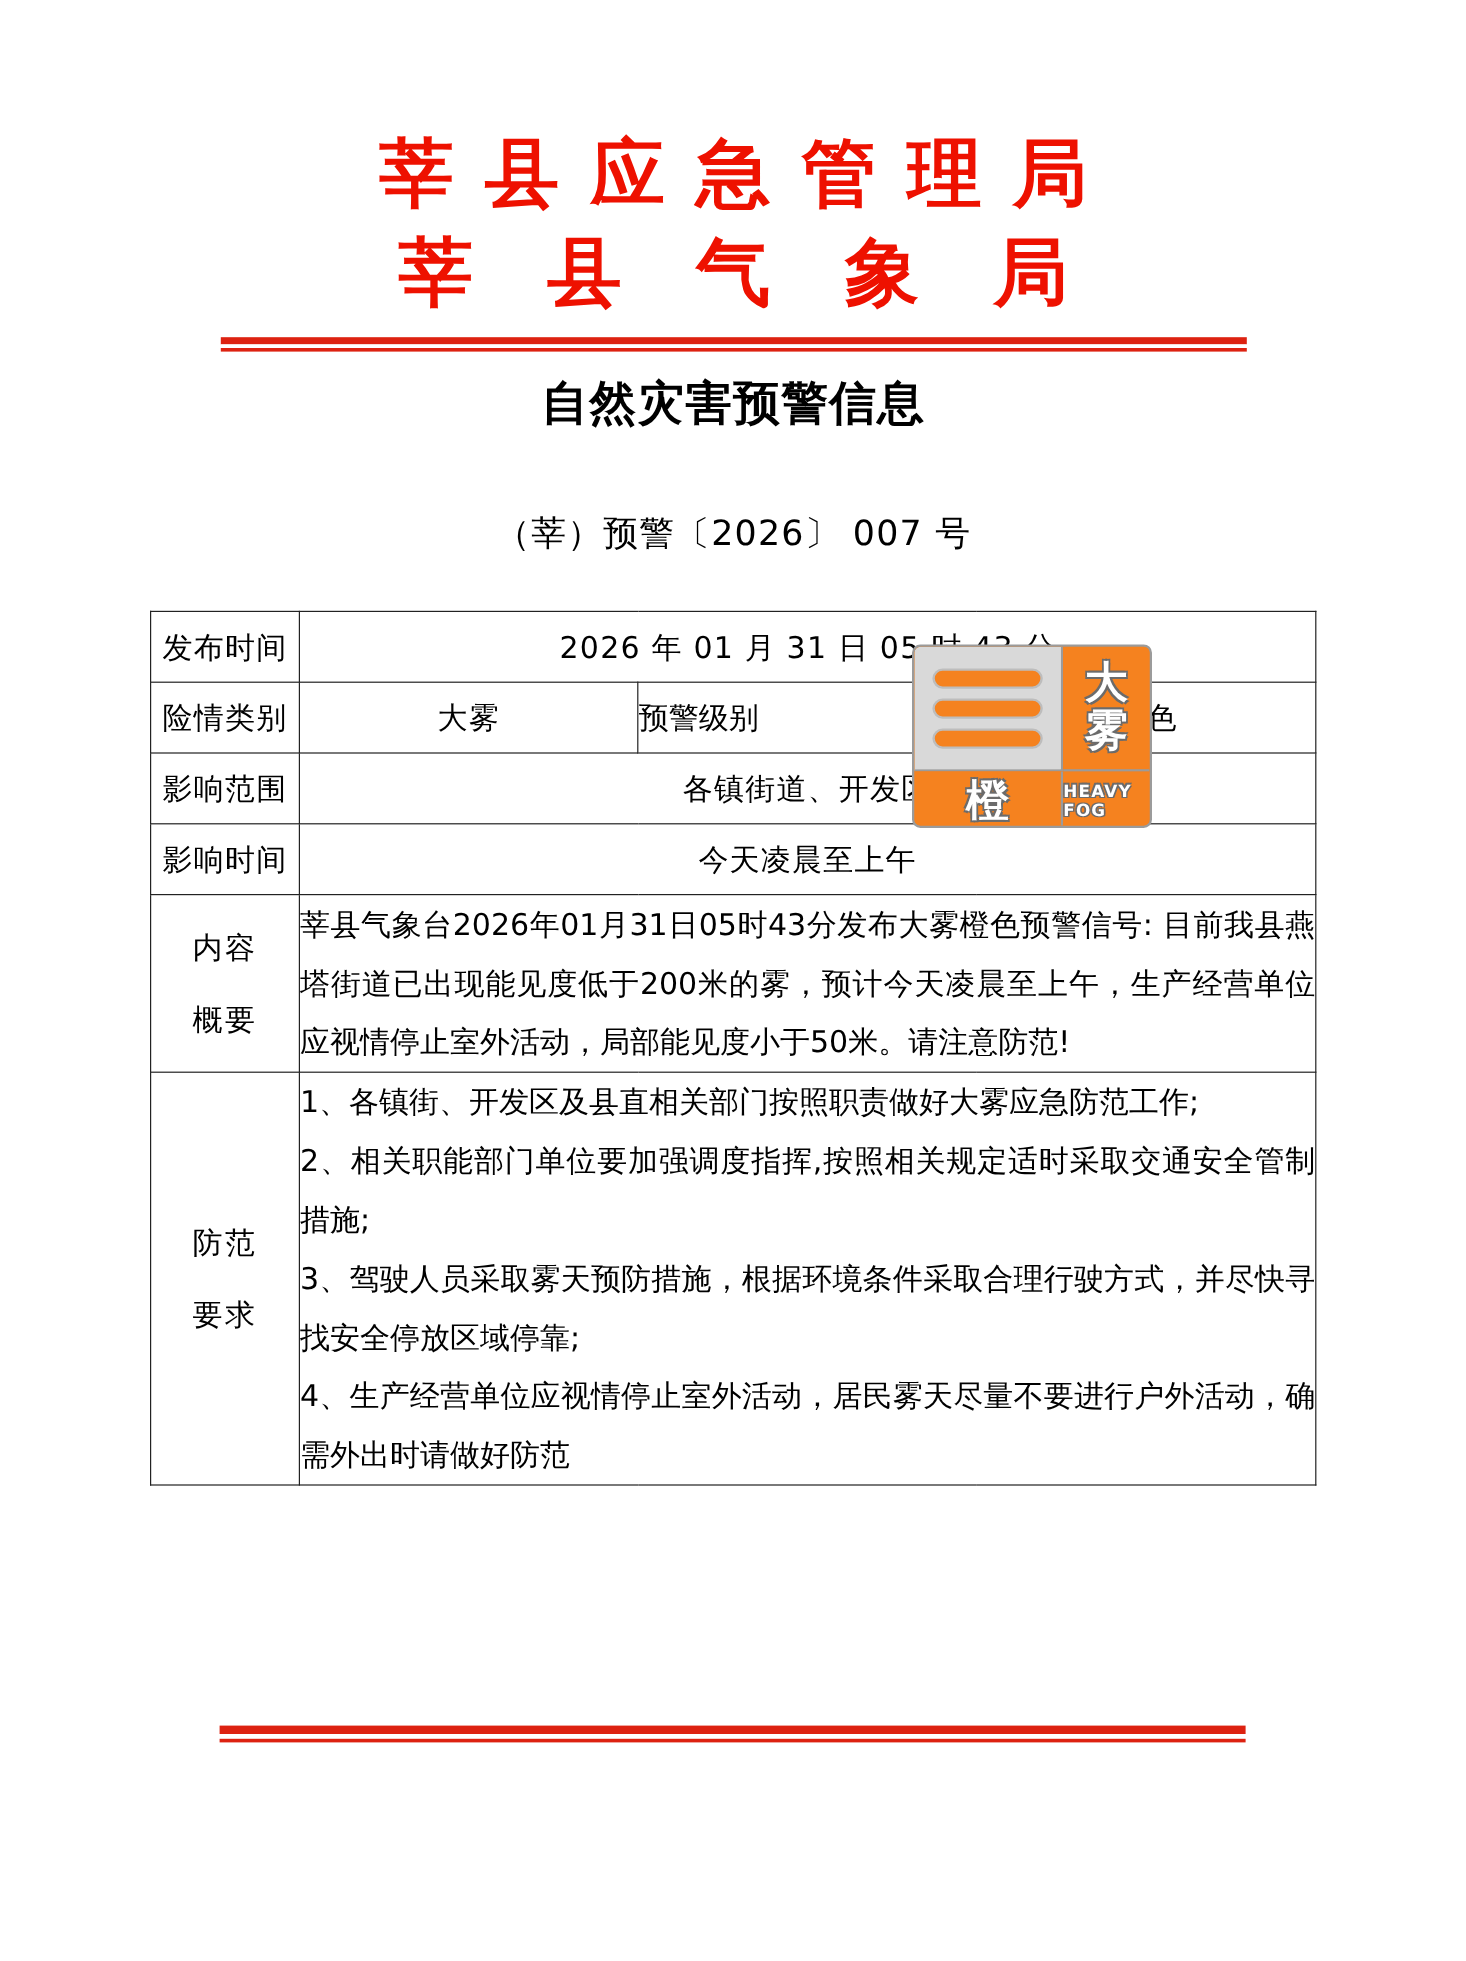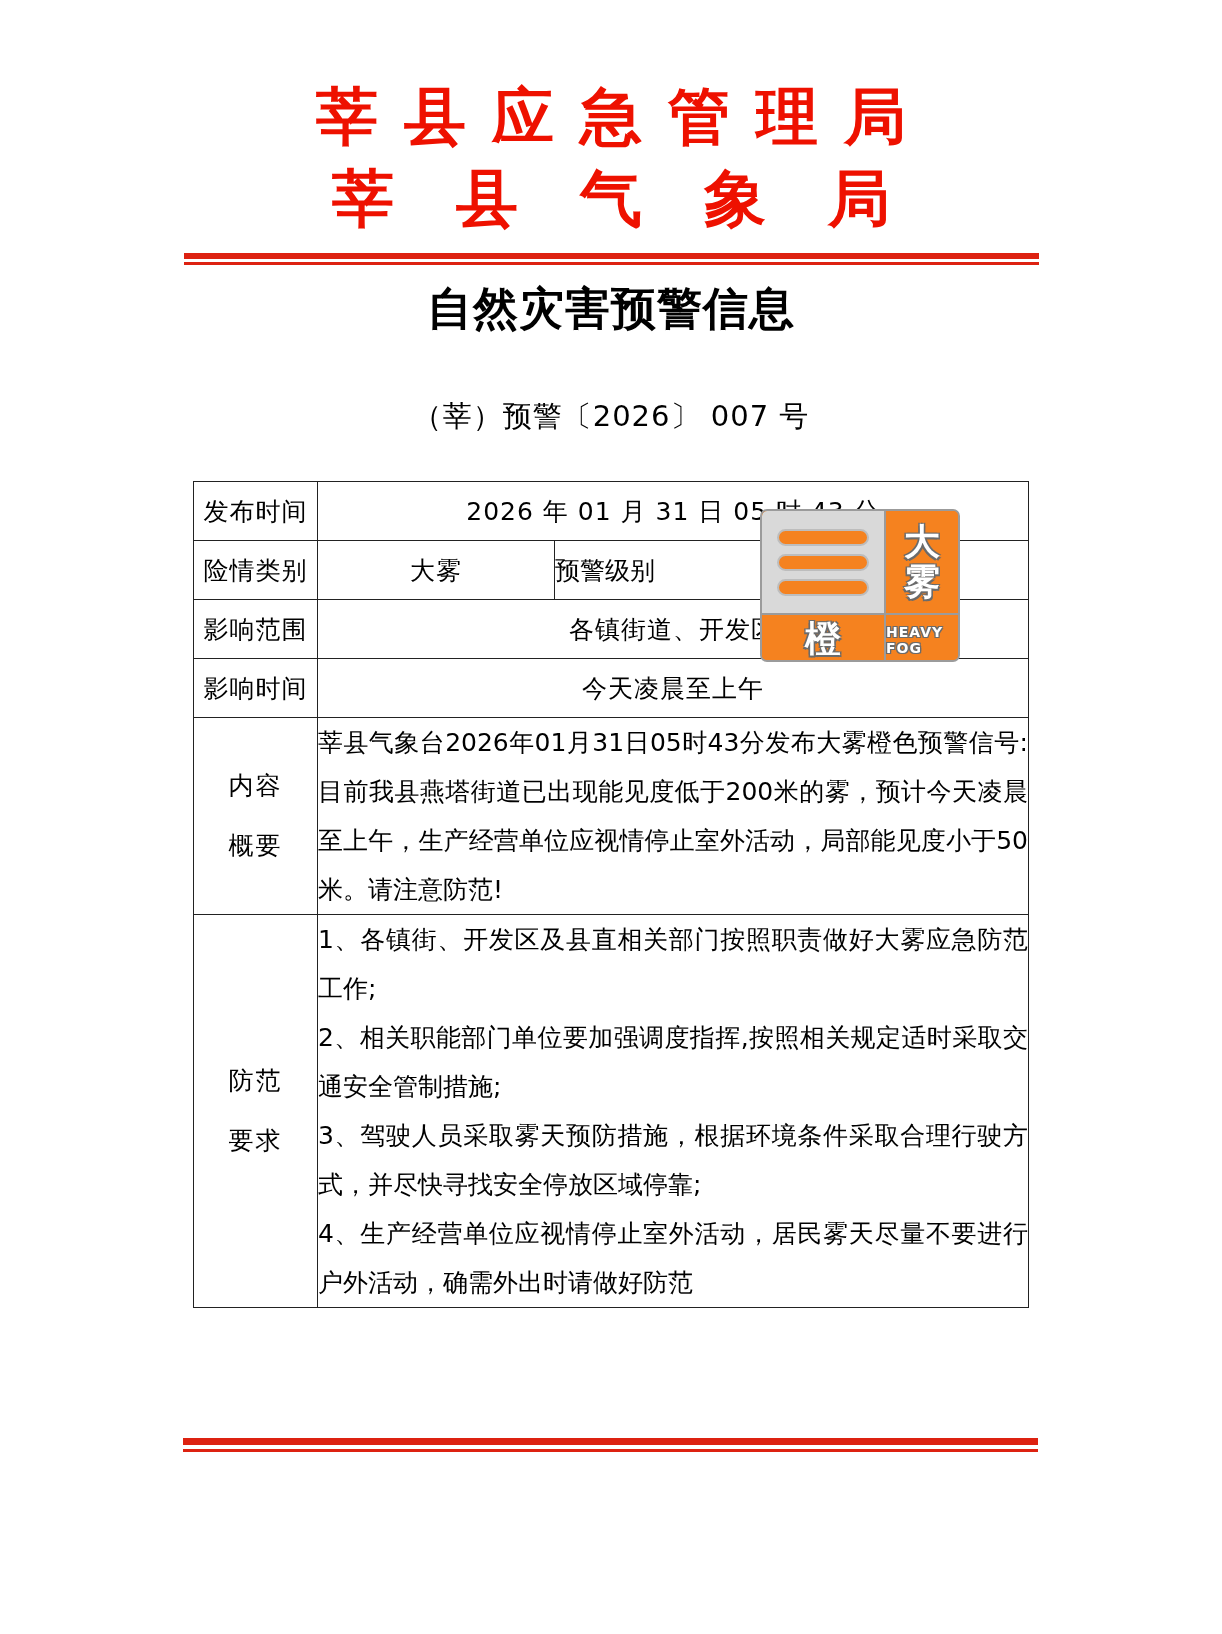--- a/index.html
+++ b/index.html
@@ -18,21 +18,21 @@
   .page {
     width: 1222px;
     height: 1634px;
     box-sizing: border-box;
     padding: 0 60px;
     position: relative;
   }
 
   
   .masthead {
-    padding-top: 76px;
+    padding-top: 104px;
     text-align: center;
   }
   .masthead-line {
     color: #ee1100;
     font-weight: bold;
     font-size: 62px;
     line-height: 82px;
     letter-spacing: 26px;
     text-indent: 26px;
     white-space: nowrap;
@@ -56,42 +56,42 @@
     background: #ffffff;
   }
   .red-rule .thin {
     height: 3px;
     background: #dd2211;
   }
 
   
   .doc-title {
     text-align: center;
-    font-size: 45px;
+    font-size: 39px;
     font-weight: bold;
     line-height: 52px;
     margin-top: 18px;
     letter-spacing: 1px;
   }
   .doc-number {
     text-align: center;
     font-size: 29px;
     line-height: 38px;
     margin-top: 62px;
     letter-spacing: 1px;
   }
 
   
   .table-wrap {
     margin-top: 46px;
     position: relative;
   }
   table.info {
     border-collapse: collapse;
-    width: 836px;
+    width: 972px;
     margin: 16px auto;
     table-layout: fixed;
   }
   table.info td {
     border: 1px solid #222222;
     font-size: 25px;
     padding: 0;
     vertical-align: middle;
   }
   td.label {

